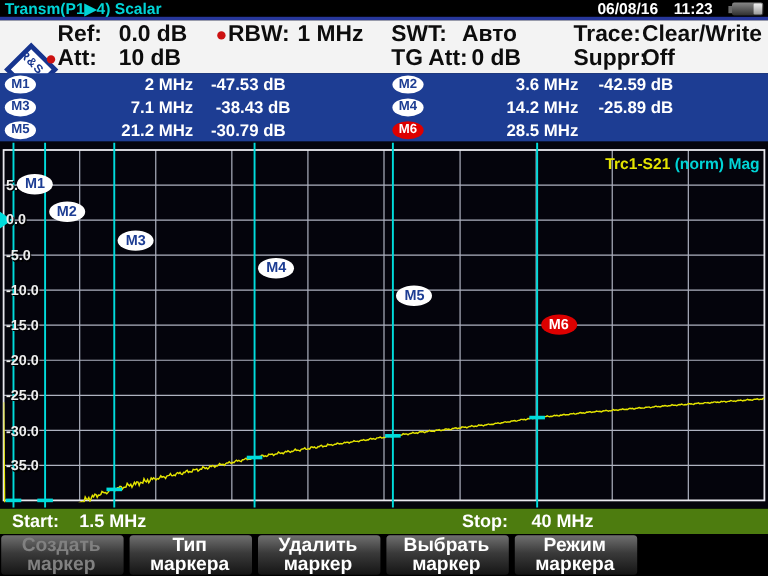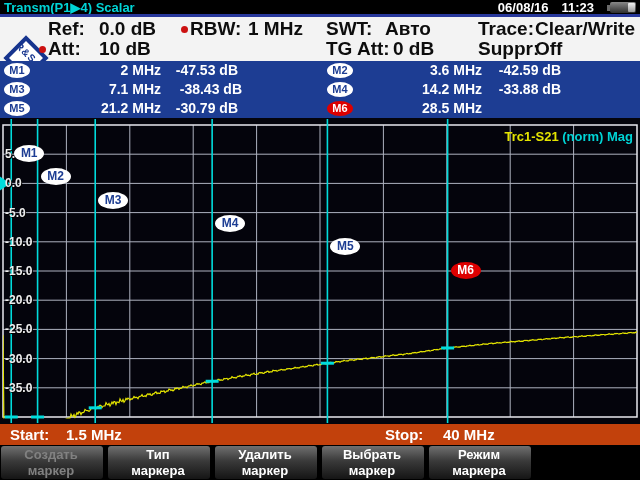--- a/index.html
+++ b/index.html
@@ -53,28 +53,28 @@
         color:#ededed; text-shadow:1px 1px 0 #000; line-height:16px; }
   .legend { position:absolute; top:15px; right:7px; font-size:13px; font-weight:bold; white-space:nowrap; }
   .legend .t1 { color:var(--trace_yellow); }
   .legend .t2 { color:var(--accent_cyan); }
   .moval { position:absolute; width:30px; height:17px; border-radius:50%; background:#fff;
         color:var(--table_blue); font-weight:bold; font-size:12px; text-align:center;
         line-height:17px; }
   .moval.red { background:var(--highlight_red); color:#fff; }
 
   
-  .xbar { position:absolute; top:424px; left:0; width:640px; height:21px; background:#c2410c; }
+  .xbar { position:absolute; top:424px; left:0; width:640px; height:21px; background:#4d7c0f; }
   .x { position:absolute; font-size:15px; font-weight:bold; color:#fff; line-height:21px; white-space:nowrap; }
 
   
   .softkeys { position:absolute; top:445px; left:0; width:640px; height:35px; background:#000; }
   .skey { position:absolute; top:1px; width:102px; height:33px; border-radius:3px;
         background:linear-gradient(180deg,#707070,#3a3a3a 45%,#151515);
-        color:#fff; font-size:13px; font-weight:bold; text-align:center;
+        color:#fff; font-size:16px; font-weight:bold; text-align:center;
         line-height:16px; padding:1px 2px 0 0; box-sizing:border-box; border:none; cursor:pointer;
         font-family:"Liberation Sans", sans-serif; }
   .skey.disabled { color:#818181; }
   .skey.active { background:linear-gradient(180deg,#abe04f,#7cc228 45%,#5fa015);
         color:#0a0a0a; }
   .skey span { display:block; }
 </style>
 </head>
 <body>
 
@@ -126,21 +126,21 @@
       <span class="badge" style="left:327px">M2</span>
       <span class="mtxt" style="left:356px;width:126px">3.6 MHz</span>
       <span class="mtxt" style="left:487px;width:74px">-42.59 dB</span>
     </div>
     <div class="mrow" style="top:19px">
       <span class="badge" style="left:4px">M3</span>
       <span class="mtxt" style="left:36px;width:125px">7.1 MHz</span>
       <span class="mtxt" style="left:170px;width:72px">-38.43 dB</span>
       <span class="badge" style="left:327px">M4</span>
       <span class="mtxt" style="left:356px;width:126px">14.2 MHz</span>
-      <span class="mtxt" style="left:487px;width:74px">-33.88 dB</span>
+      <span class="mtxt" style="left:487px;width:74px">-25.89 dB</span>
     </div>
     <div class="mrow" style="top:38px">
       <span class="badge" style="left:4px">M5</span>
       <span class="mtxt" style="left:36px;width:125px">21.2 MHz</span>
       <span class="mtxt" style="left:166px;width:72px">-30.79 dB</span>
       <span class="badge red" style="left:327px">M6</span>
       <span class="mtxt" style="left:356px;width:126px">28.5 MHz</span>
     </div>
   </div>
 

